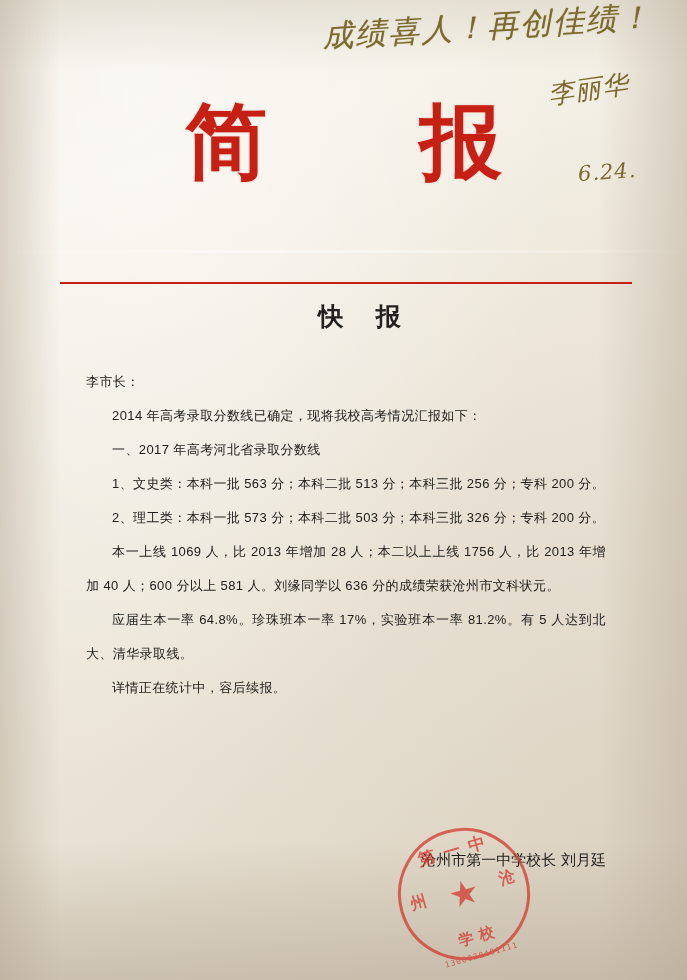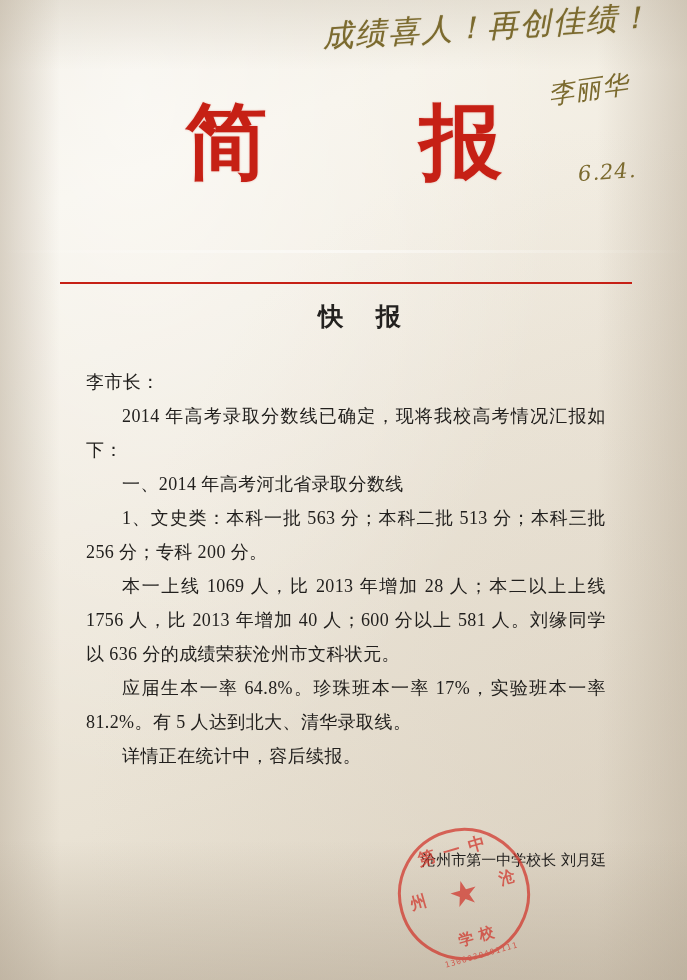--- a/index.html
+++ b/index.html
@@ -123,22 +123,22 @@
     text-indent: 12px;
     color: #23211f;
     margin-left: 16px;
   }
 
   #body-text {
     position: absolute;
     left: 86px;
     top: 365px;
     width: 520px;
-    font-family: Liberation Serif, serif;
-    font-size: 18px;
+    font-family: Liberation Sans, sans-serif;
+    font-size: 13px;
     line-height: 34px;
     color: #22201e;
     letter-spacing: 0.4px;
     text-align: justify;
   }
   #body-text p {
     margin: 0;
   }
   #body-text p.indent {
     text-indent: 2em;
@@ -248,22 +248,23 @@
 
   <div id="masthead">简 报</div>
 
   <div id="rule"></div>
 
   <div id="subtitle">快  报</div>
 
   <div id="body-text">
       <p>李市长：</p>
       <p class="indent">2014 年高考录取分数线已确定，现将我校高考情况汇报如下：</p>
-      <p class="indent">一、2014 年高考河北省录取分数线</p>
+      <p class="indent">一、2017 年高考河北省录取分数线</p>
       <p class="indent">1、文史类：本科一批 563 分；本科二批 513 分；本科三批 256 分；专科 200 分。</p>
+      <p class="indent">2、理工类：本科一批 573 分；本科二批 503 分；本科三批 326 分；专科 200 分。</p>
       <p class="indent">本一上线 1069 人，比 2013 年增加 28 人；本二以上上线 1756 人，比 2013 年增加 40 人；600 分以上 581 人。刘缘同学以 636 分的成绩荣获沧州市文科状元。</p>
       <p class="indent">应届生本一率 64.8%。珍珠班本一率 17%，实验班本一率 81.2%。有 5 人达到北大、清华录取线。</p>
       <p class="indent">详情正在统计中，容后续报。</p>
     </div>
 
   <div id="signoff">
     <div class="line1">沧州市第一中学校长  刘月廷</div>
   </div>
 
   <div id="stamp">

